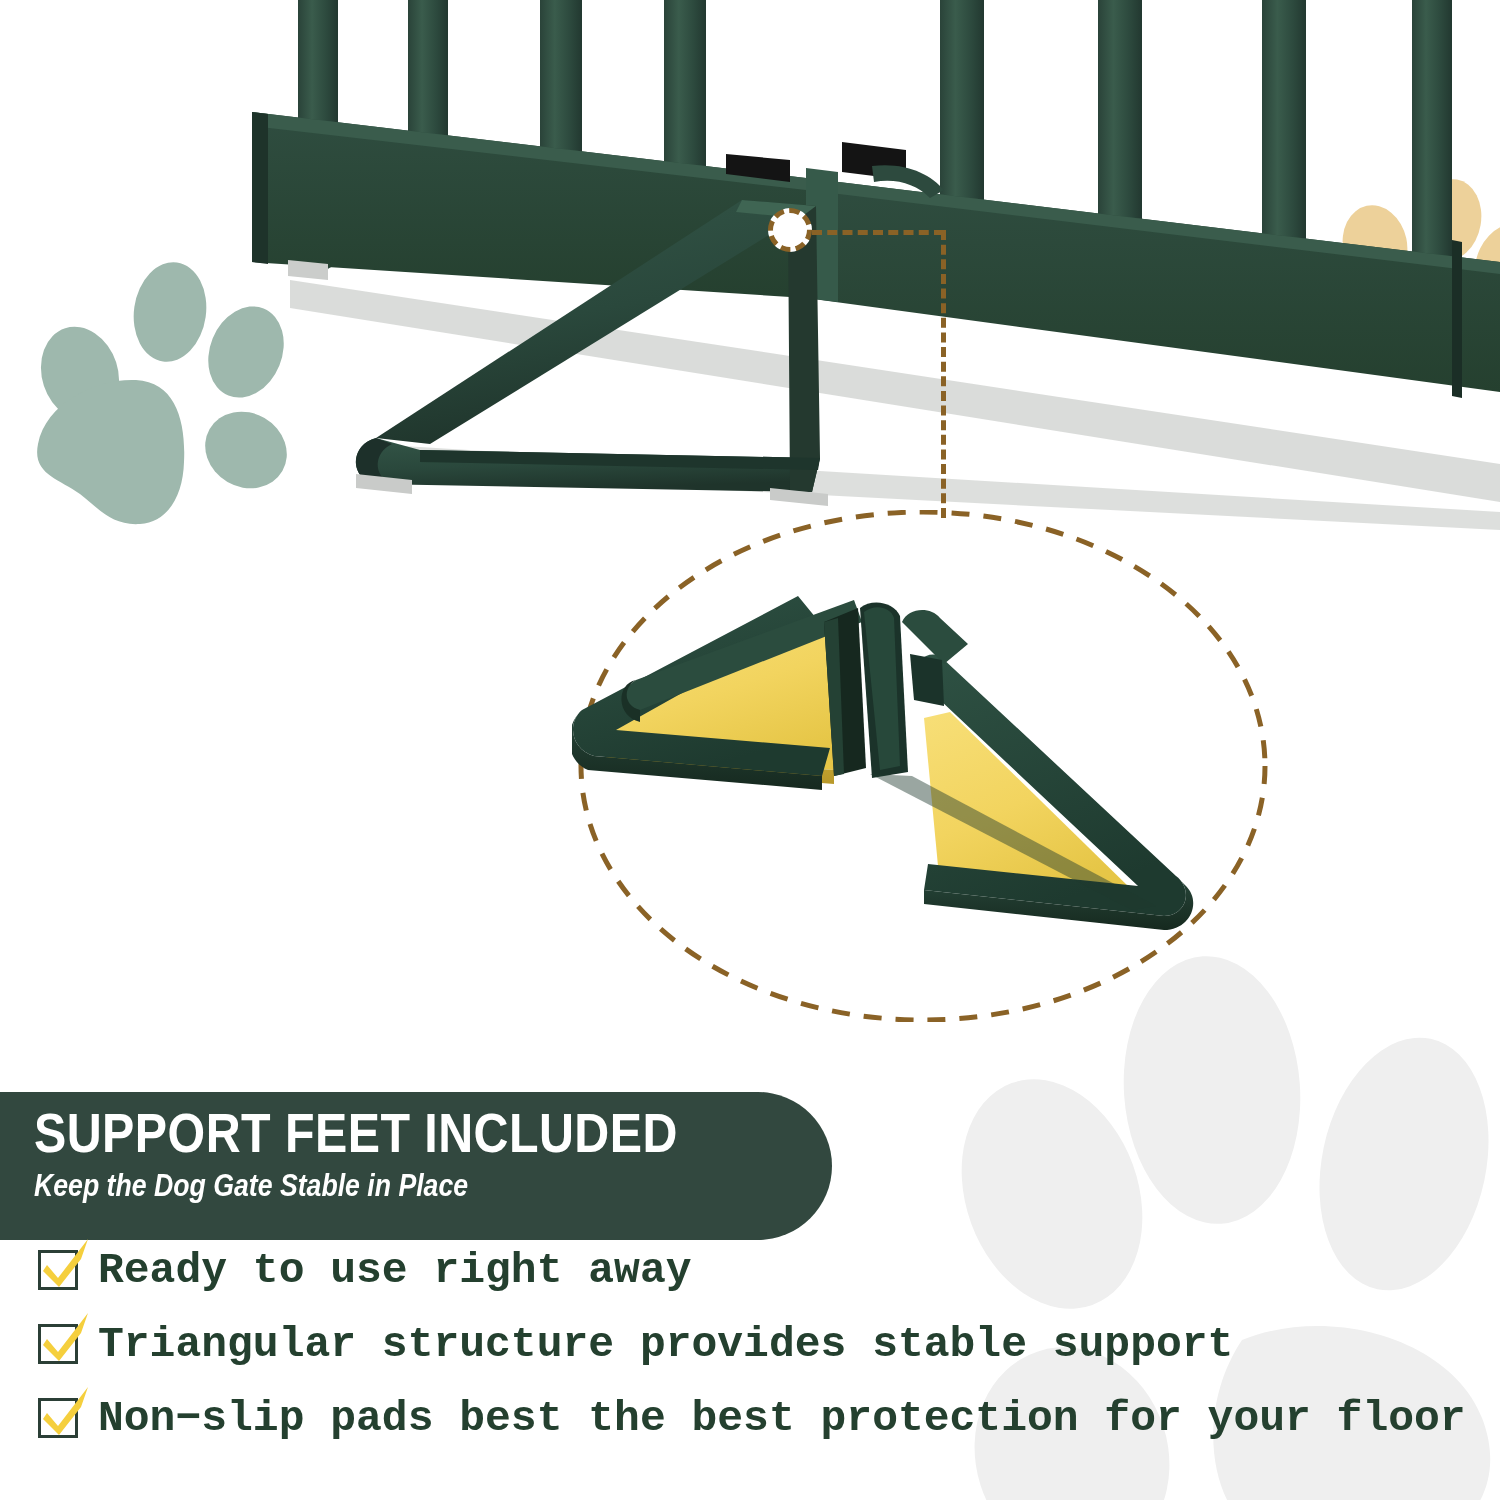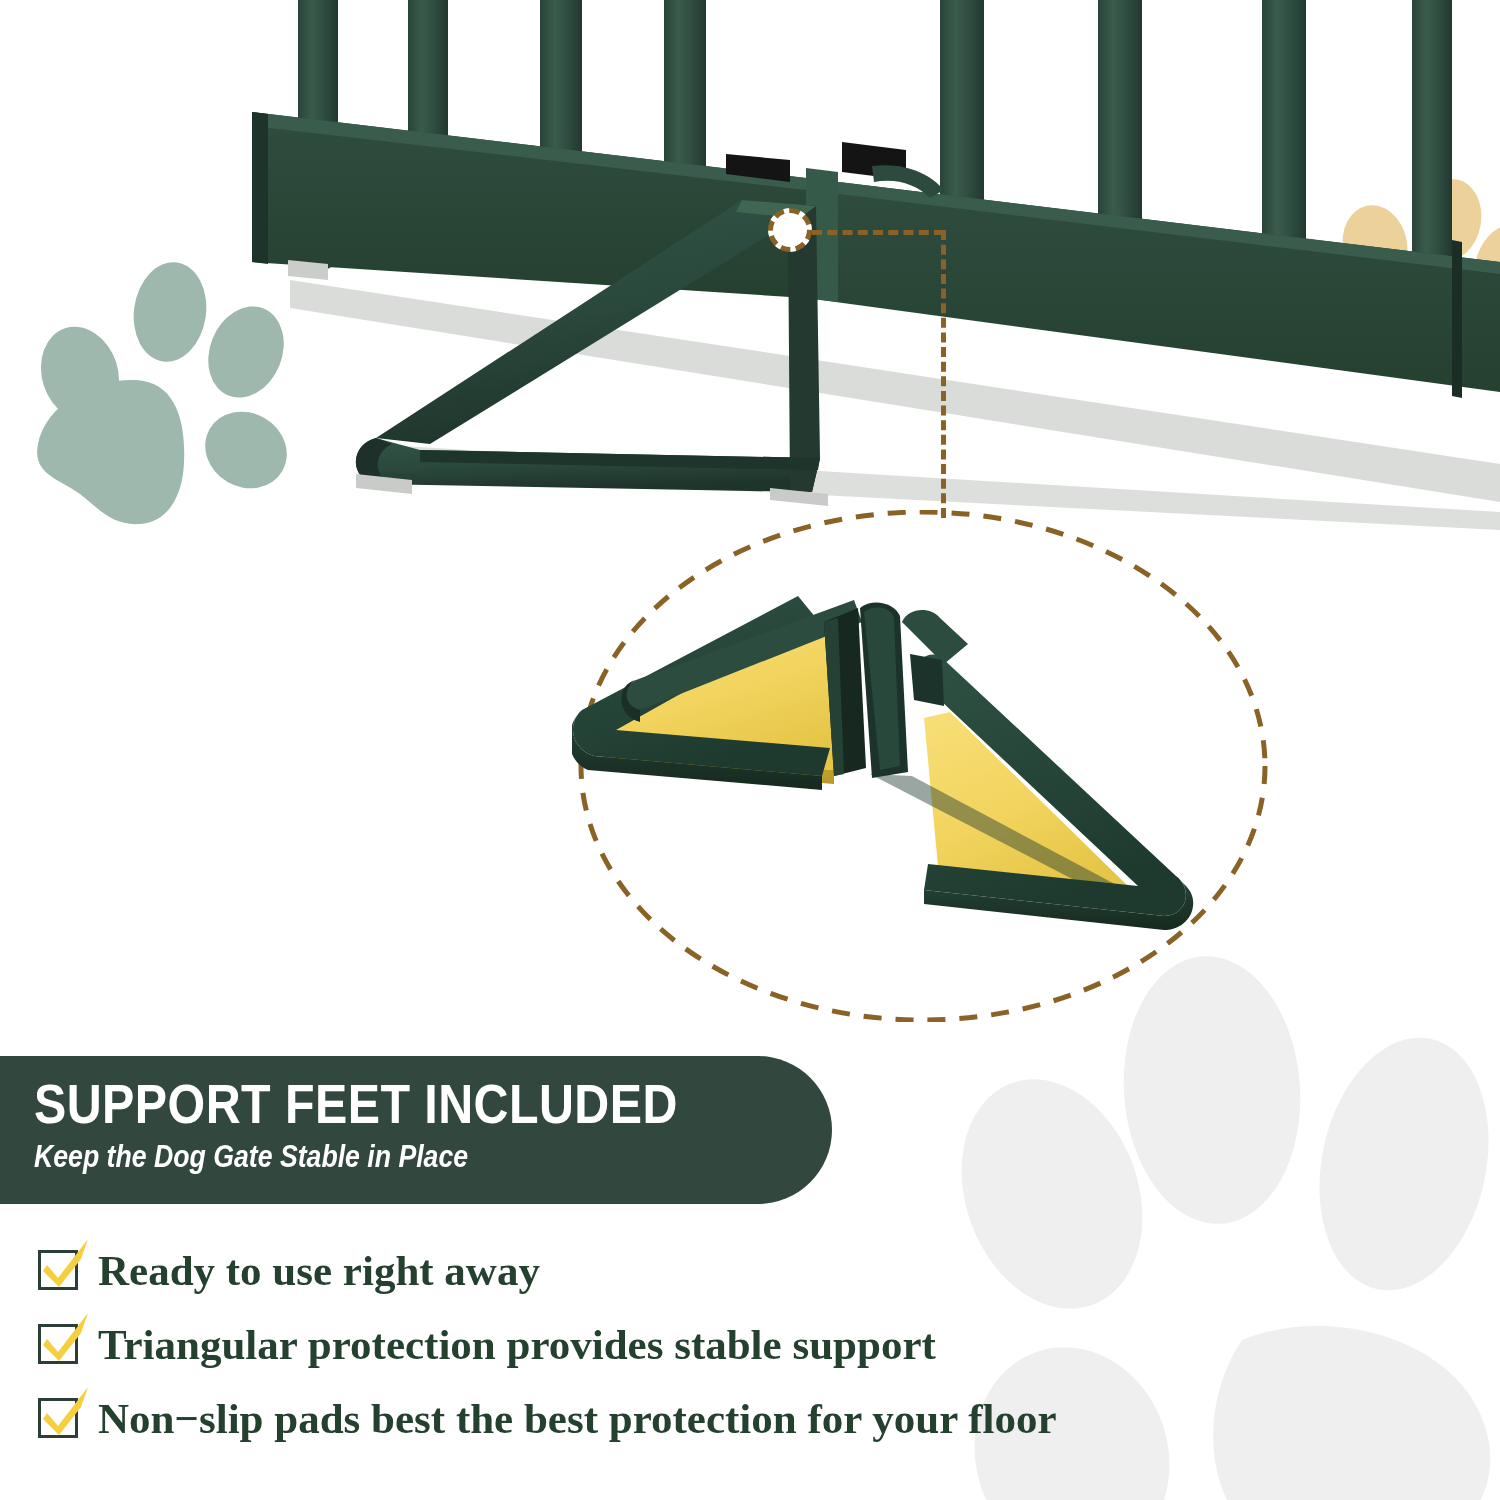--- a/index.html
+++ b/index.html
@@ -47,26 +47,26 @@
     height: 0;
   }
   .dash-v {
     border-left: 5px dashed #8a6226;
     width: 0;
   }
 
   
   #banner {
     position: absolute;
-    left: 0; top: 1056px;
+    left: 0; top: 1092px;
     width: 832px; height: 148px;
     background: #32483f;
     border-radius: 0 78px 78px 0;
     box-sizing: border-box;
-    padding: 20px 0 0 34px;
+    padding: 13px 0 0 34px;
   }
   #banner-title {
     color: #ffffff;
     font-size: 55px;
     line-height: 1.02;
     font-weight: bold;
     letter-spacing: 0.5px;
     transform: scaleX(0.88);
     transform-origin: left center;
     white-space: nowrap;
@@ -104,21 +104,21 @@
     margin-right: 20px;
   }
   .check-box svg {
     position: absolute;
     left: -2px; top: -16px;
     width: 54px; height: 54px;
     overflow: visible;
   }
   .feature-text {
     color: #24402f;
-    font-family: Liberation Serif, serif;
+    font-family: Liberation Mono, monospace;
     font-weight: bold;
     font-size: 43px;
     line-height: 1;
     white-space: nowrap;
   }
 </style>
 </head>
 <body>
 
 <div id="page">
@@ -296,21 +296,21 @@
       </span>
       <span class="feature-text">Ready to use right away</span>
     </div>
 
     <div class="feature-row">
       <span class="check-box">
         <svg viewBox="0 0 54 54">
           <path d="M 8 28 L 19 41 L 49 2 L 42 22 L 20 50 L 4 34 Z" fill="#f5cf3d"></path>
         </svg>
       </span>
-      <span class="feature-text">Triangular protection provides stable support</span>
+      <span class="feature-text">Triangular structure provides stable support</span>
     </div>
 
     <div class="feature-row">
       <span class="check-box">
         <svg viewBox="0 0 54 54">
           <path d="M 8 28 L 19 41 L 49 2 L 42 22 L 20 50 L 4 34 Z" fill="#f5cf3d"></path>
         </svg>
       </span>
       <span class="feature-text">Non−slip pads best the best protection for your floor</span>
     </div>

